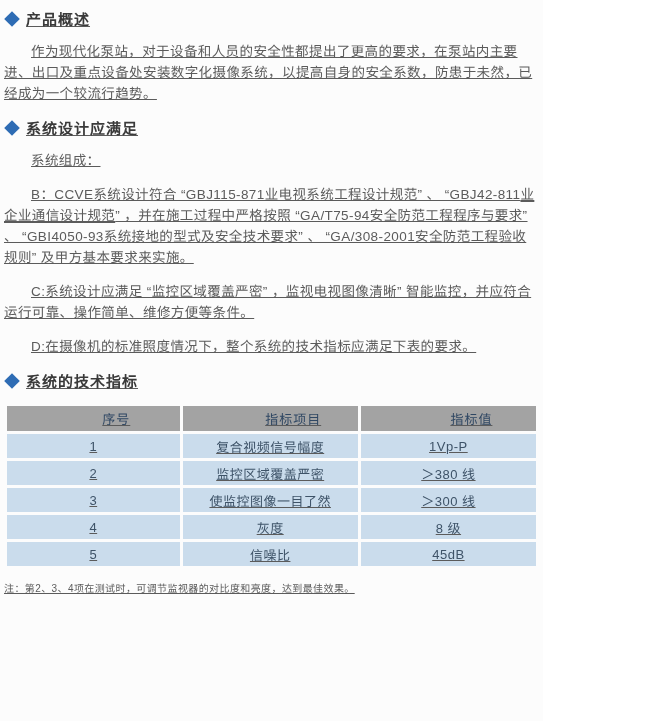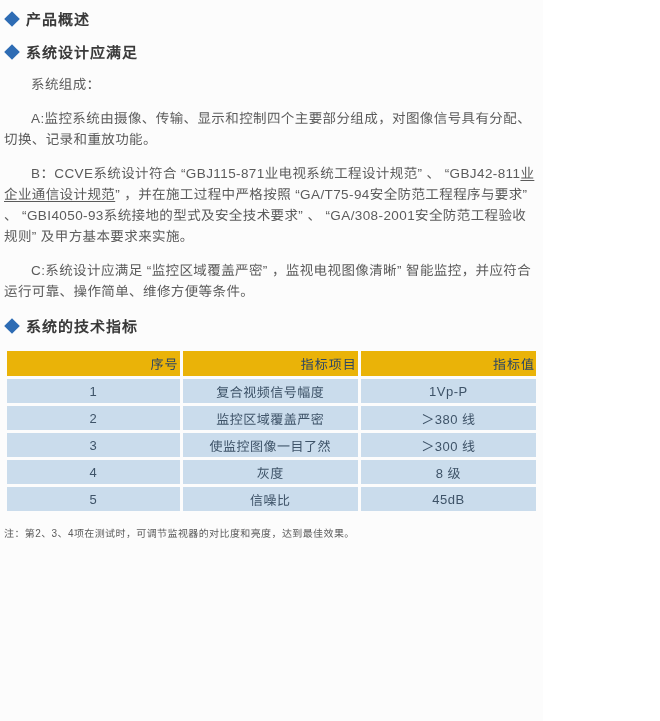--- a/index.html
+++ b/index.html
@@ -5,20 +5,21 @@
   html,body { margin:0; padding:0; }
   .page {
     position:relative;
     width:543px; height:721px;
     background:#fcfcfc;
     box-sizing:border-box;
     padding:8px 4px 0 4px;
     overflow:hidden;
     font-family:"Liberation Sans","DejaVu Sans",sans-serif;
     color:#5b5b5b;
+    text-decoration:underline;
     -webkit-font-smoothing:antialiased;
   }
   .sec-heading {
     display:flex; align-items:center; gap:8px;
     font-size:15px; font-weight:bold; color:#3a3a3a;
     margin:0 0 12px 0; padding-left:2px;
     letter-spacing:1px;
   }
   .diamond {
     width:12px; height:12px; flex:0 0 12px;
@@ -34,23 +35,23 @@
   .indent { text-indent:2em; }
   .u-line { text-decoration:underline; text-underline-offset:2px; }
   .spec-table {
     width:100%;
     border-collapse:separate;
     border-spacing:3px;
     margin:2px 0 0 0;
     table-layout:fixed;
   }
   .spec-table th {
-    background:#eab308; color:#2f4763;
+    background:#a3a3a3; color:#2f4763;
     font-weight:normal; font-size:13px;
-    height:23px; text-align:right;
+    height:23px; text-align:center;
     letter-spacing:1px;
     padding-left:47px;
   }
   .spec-table td {
     background:#cadcec; color:#3e5368;
     font-size:13px; height:22px; text-align:center;
     letter-spacing:.5px;
   }
   .note-text {
     font-size:10px; line-height:21px; letter-spacing:.4px;
@@ -60,35 +61,36 @@
 </head>
 <body>
 
 <div class="page">
 
   <div class="sec-heading">
     <span class="diamond"></span>
     <span>产品概述</span>
   </div>
 
+  <p class="body-text indent">作为现代化泵站，对于设备和人员的安全性都提出了更高的要求，在泵站内主要进、出口及重点设备处安装数字化摄像系统，以提高自身的安全系数，防患于未然，已经成为一个较流行趋势。</p>
 
   <div class="sec-heading">
     <span class="diamond"></span>
     <span>系统设计应满足</span>
   </div>
 
 
   <p class="body-text indent">系统组成：</p>
 
-  <p class="body-text indent">A:监控系统由摄像、传输、显示和控制四个主要部分组成，对图像信号具有分配、切换、记录和重放功能。</p>
 
   <p class="body-text indent"><span>B：CCVE系统设计符合 “GBJ115-871业电视系统工程设计规范” 、 “GBJ42-811</span><span class="u-line">业企业通信设计规范</span><span>” ，并在施工过程中严格按照 “GA/T75-94安全防范工程程序与要求” 、 “GBI4050-93系统接地的型式及安全技术要求” 、 “GA/308-2001安全防范工程验收规则” 及甲方基本要求来实施。</span></p>
 
   <p class="body-text indent">C:系统设计应满足 “监控区域覆盖严密” ，监视电视图像清晰” 智能监控，并应符合运行可靠、操作简单、维修方便等条件。</p>
 
+  <p class="body-text indent">D:在摄像机的标准照度情况下，整个系统的技术指标应满足下表的要求。</p>
 
   <div class="sec-heading">
     <span class="diamond"></span>
     <span>系统的技术指标</span>
   </div>
 
   <table class="spec-table">
     <colgroup>
         <col style="width:33%">
         <col style="width:33.5%">

